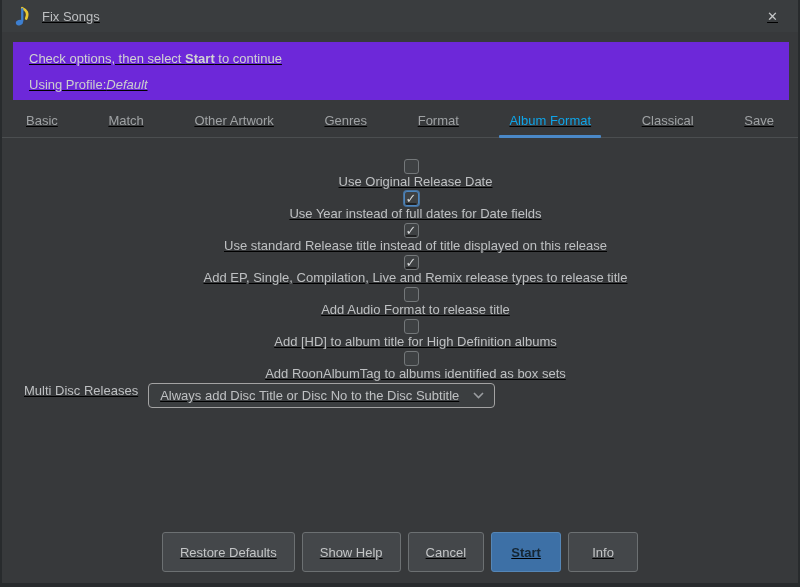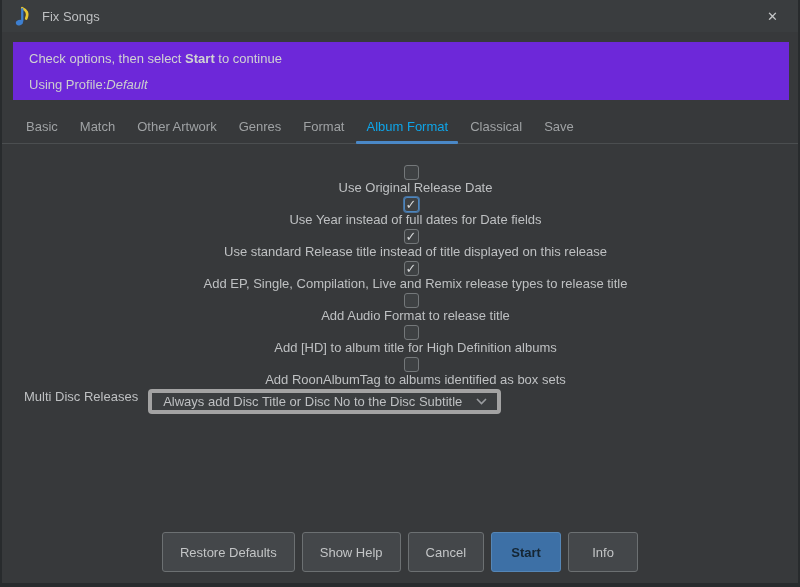--- a/index.html
+++ b/index.html
@@ -9,20 +9,21 @@
     font-family:"Liberation Sans", sans-serif;
     overflow:hidden;
     position:relative;
   }
   .window {
     position:absolute;
     top:0; left:2px; right:2px; bottom:4px;
     background:#37393b;
     display:flex;
     flex-direction:column;
+    text-decoration:underline;
   }
 
   
   .titlebar {
     height:32px;
     background:#3a3d3f;
     display:flex;
     align-items:center;
     padding:0 14px 0 12px;
     flex:none;
@@ -51,24 +52,25 @@
     flex:none;
   }
   .header-line1 { color:#d0d2d3; font-size:13px; }
   .header-line1 .em { font-weight:bold; }
   .header-line2 { color:#cbcdce; font-size:13px; margin-top:11px; }
   .header-line2 .profile-value { font-style:italic; }
 
   
   .tabbar {
     display:flex;
-    margin-top:13px;
+    margin-top:7px;
     padding:0 13px;
     border-bottom:1px solid #4b4e50;
     flex:none;
+    justify-content:space-between;
   }
   .tab {
     position:relative;
     padding:6px 11px 9px;
     font-size:13px;
     color:#9fa2a4;
     white-space:nowrap;
     cursor:default;
   }
   .tab.active { color:#0ea5e9; }
@@ -123,21 +125,21 @@
   .multidisc-row {
     display:flex;
     align-items:flex-start;
     margin-top:15px;
   }
   .multidisc-label { color:#bec0c2; font-size:13px; }
   .select {
     margin-left:10px;
     height:25px;
     background:#3b3e40;
-    border:4px solid #a3a3a3;
+    border:1px solid #a3a3a3;
     border-radius:4px;
     display:flex;
     align-items:center;
     padding:0 10px 0 11px;
     cursor:default;
   }
   .select-value { color:#bec0c2; font-size:13px; white-space:nowrap; }
   .select-chevron { margin-left:14px; display:flex; align-items:center; }
 
   

